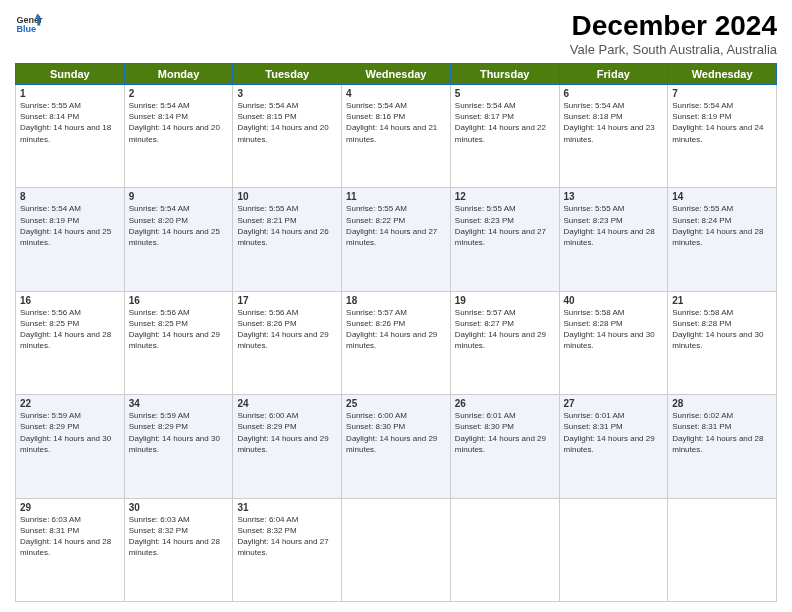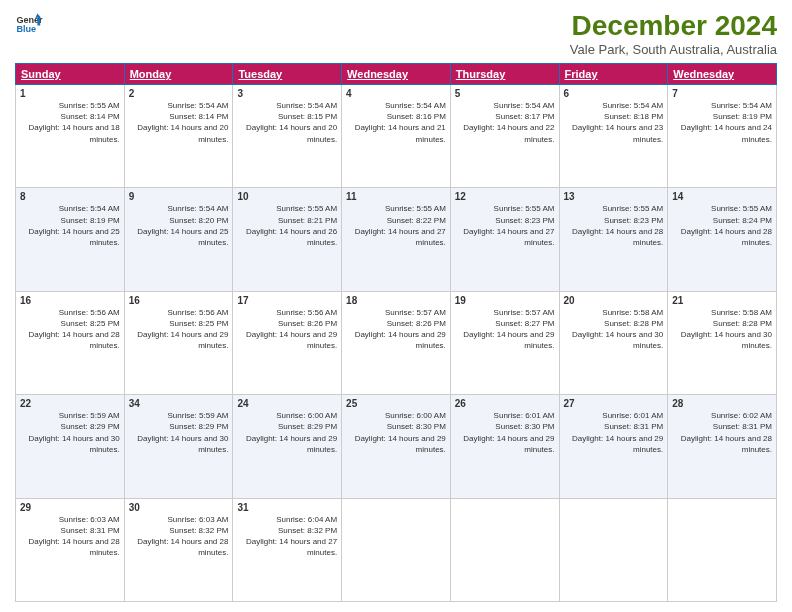--- a/index.html
+++ b/index.html
@@ -31,40 +31,39 @@
     .logo-icon {
       width: 28px;
       height: 28px;
     }
     .title-block {
       text-align: right;
     }
     .main-title {
       font-size: 28px;
       font-weight: bold;
-      color: #4d7c0f;
+      color: #000000;
     }
     .subtitle {
       font-size: 13px;
       color: #555;
     }
     .calendar-table {
       width: 100%;
       border-collapse: collapse;
       flex: 1;
     }
     .calendar-table th {
-      background-color: #be185d;
+      background-color: #4d7c0f;
       color: #fff;
       font-size: 11px;
       font-weight: bold;
-      text-align: left;
+      text-align: center;
       padding: 4px 5px;
       border: 1px solid #1a6fba;
-      text-decoration: underline;
     }
     .calendar-table td {
       border: 1px solid #ccc;
       vertical-align: top;
       padding: 3px 4px;
       font-size: 8.5px;
       color: #333;
       background: #fff;
       width: calc(100% / 7);
       height: 78px;
@@ -75,21 +74,20 @@
     .day-num {
       font-size: 10px;
       font-weight: bold;
       display: block;
       margin-bottom: 1px;
     }
     .day-info {
       font-size: 8px;
       line-height: 1.4;
       color: #333;
-      text-align: right;
     }
     .empty-cell {
       background: #fff !important;
     }
   </style>
 </head>
 <body>
 
 <div class="page">
   <div class="header">
@@ -289,21 +287,21 @@
           <td>
         <span class="day-num">19</span>
         <div class="day-info">
           Sunrise: 5:57 AM<br>
           Sunset: 8:27 PM<br>
           Daylight: 14 hours
  and 29 minutes.
         </div>
       </td>
           <td>
-        <span class="day-num">20</span>
+        <span class="day-num">40</span>
         <div class="day-info">
           Sunrise: 5:58 AM<br>
           Sunset: 8:28 PM<br>
           Daylight: 14 hours
  and 30 minutes.
         </div>
       </td>
           <td>
         <span class="day-num">21</span>
         <div class="day-info">

